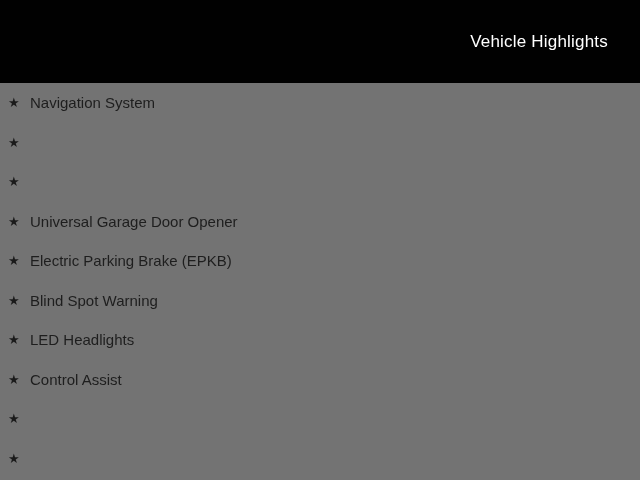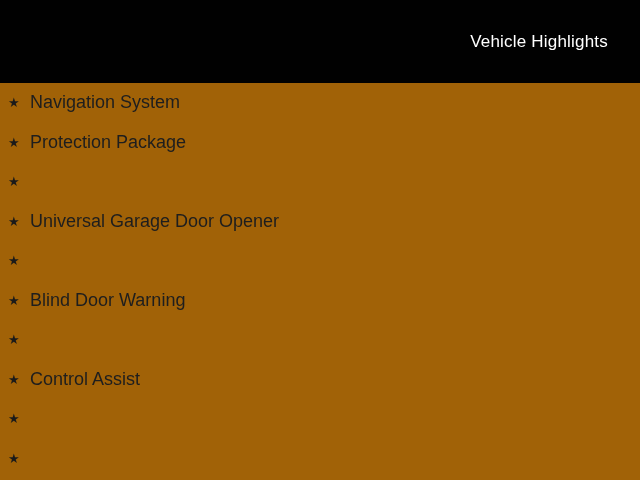--- a/index.html
+++ b/index.html
@@ -6,21 +6,21 @@
   html, body {
     width: 640px;
     height: 480px;
     background: #ffffff;
     overflow: hidden;
     font-family: "Liberation Sans", "DejaVu Sans", sans-serif;
   }
   .panel {
     width: 640px;
     height: 480px;
-    background: #a16207;
+    background: #737373;
     display: flex;
     flex-direction: column;
   }
   .header {
     height: 83px;
     background: #010101;
     display: flex;
     align-items: center;
     justify-content: flex-end;
     padding-right: 32px;
@@ -46,21 +46,21 @@
   .bullet {
     width: 22px;
     flex: 0 0 22px;
     font-size: 13px;
     line-height: 1;
     color: #1a1a1a;
     display: inline-flex;
     align-items: center;
   }
   .feature-label {
-    font-size: 18px;
+    font-size: 15px;
     color: #1e1e1e;
     white-space: nowrap;
   }
 </style>
 </head>
 <body>
 
 <div class="panel">
 
   <div class="header">
@@ -69,43 +69,44 @@
 
   <ul class="feature-list">
 
     <li class="feature-item">
       <span class="bullet">★</span>
       <span class="feature-label">Navigation System</span>
     </li>
 
     <li class="feature-item">
       <span class="bullet">★</span>
-      <span class="feature-label">Protection Package</span>
     </li>
 
     <li class="feature-item">
       <span class="bullet">★</span>
     </li>
 
     <li class="feature-item">
       <span class="bullet">★</span>
       <span class="feature-label">Universal Garage Door Opener</span>
     </li>
 
     <li class="feature-item">
       <span class="bullet">★</span>
+      <span class="feature-label">Electric Parking Brake (EPKB)</span>
     </li>
 
     <li class="feature-item">
       <span class="bullet">★</span>
-      <span class="feature-label">Blind Door Warning</span>
+      <span class="feature-label">Blind Spot Warning</span>
     </li>
 
     <li class="feature-item">
       <span class="bullet">★</span>
+      <span class="feature-label">LED Headlights</span>
     </li>
 
     <li class="feature-item">
       <span class="bullet">★</span>
       <span class="feature-label">Control Assist</span>
     </li>
 
     <li class="feature-item">
       <span class="bullet">★</span>
     </li>

